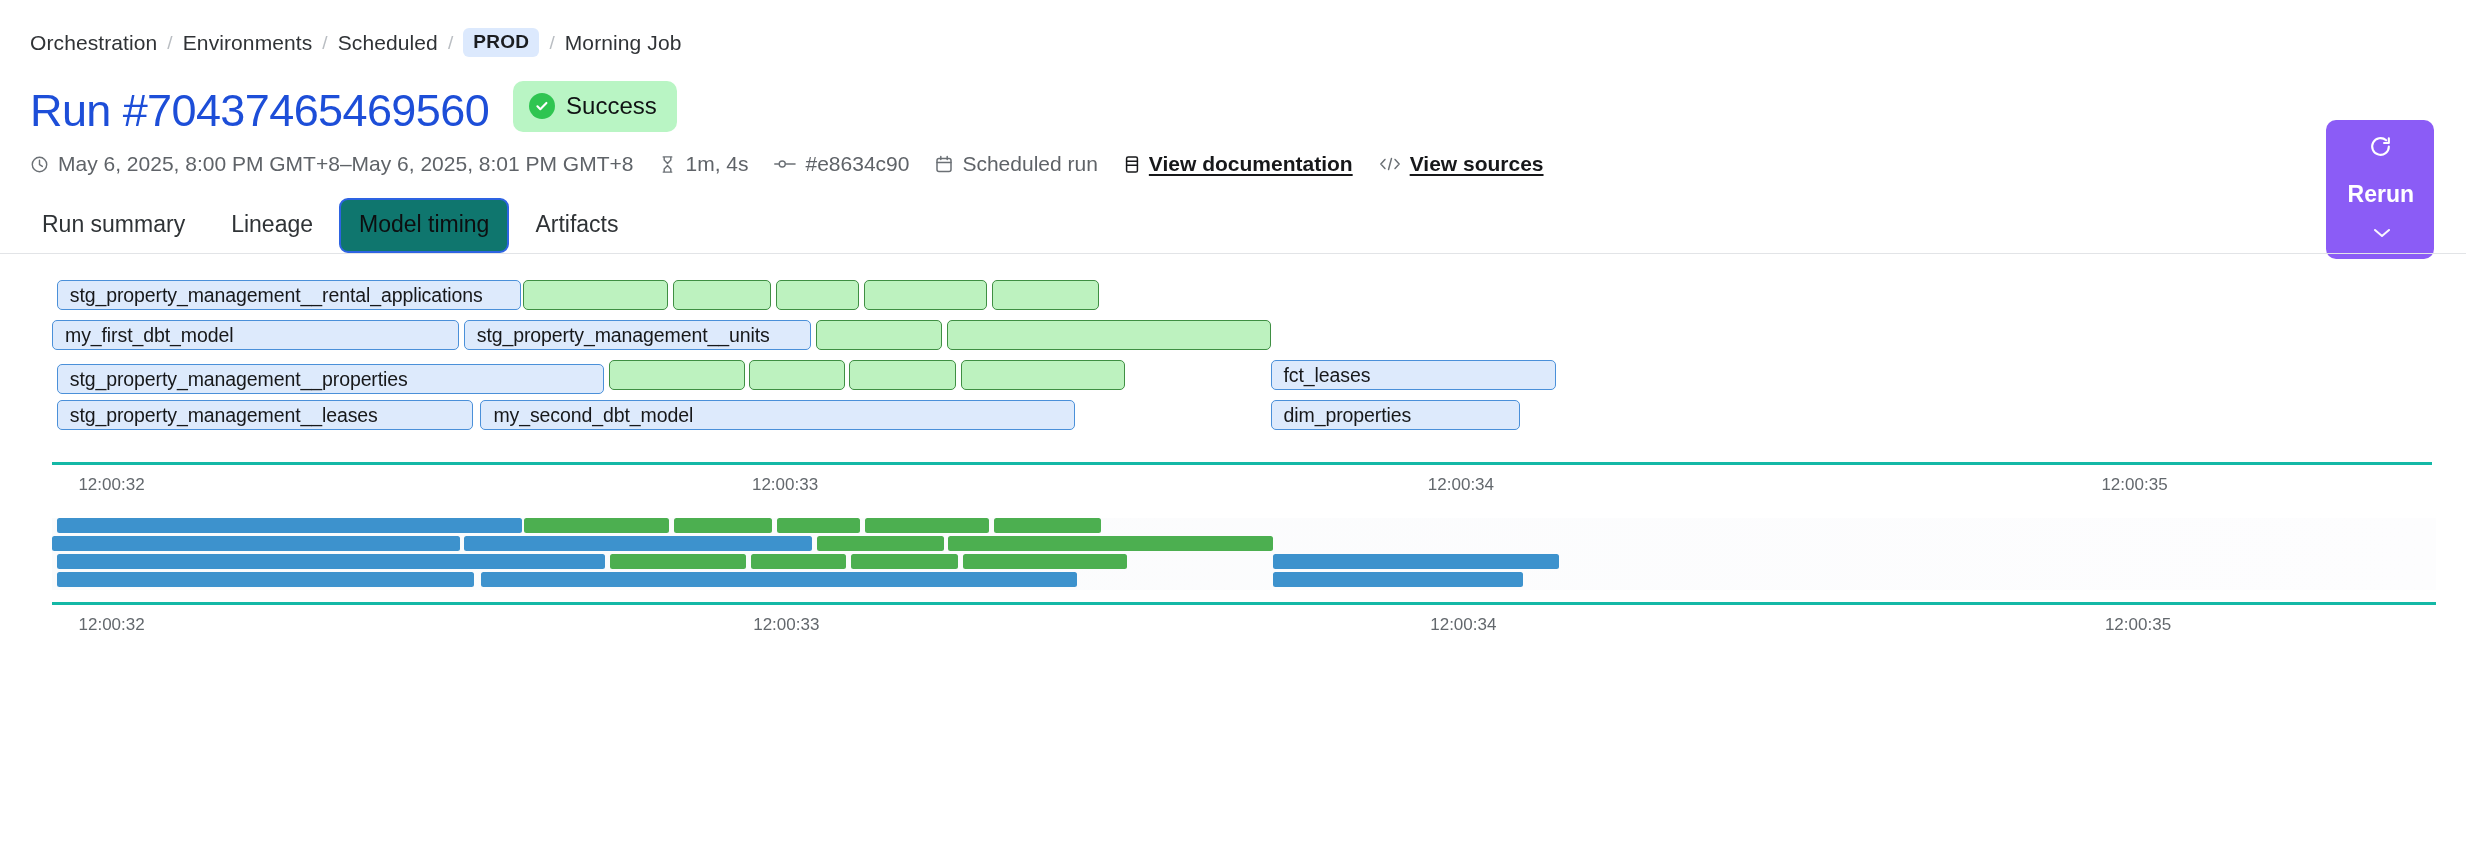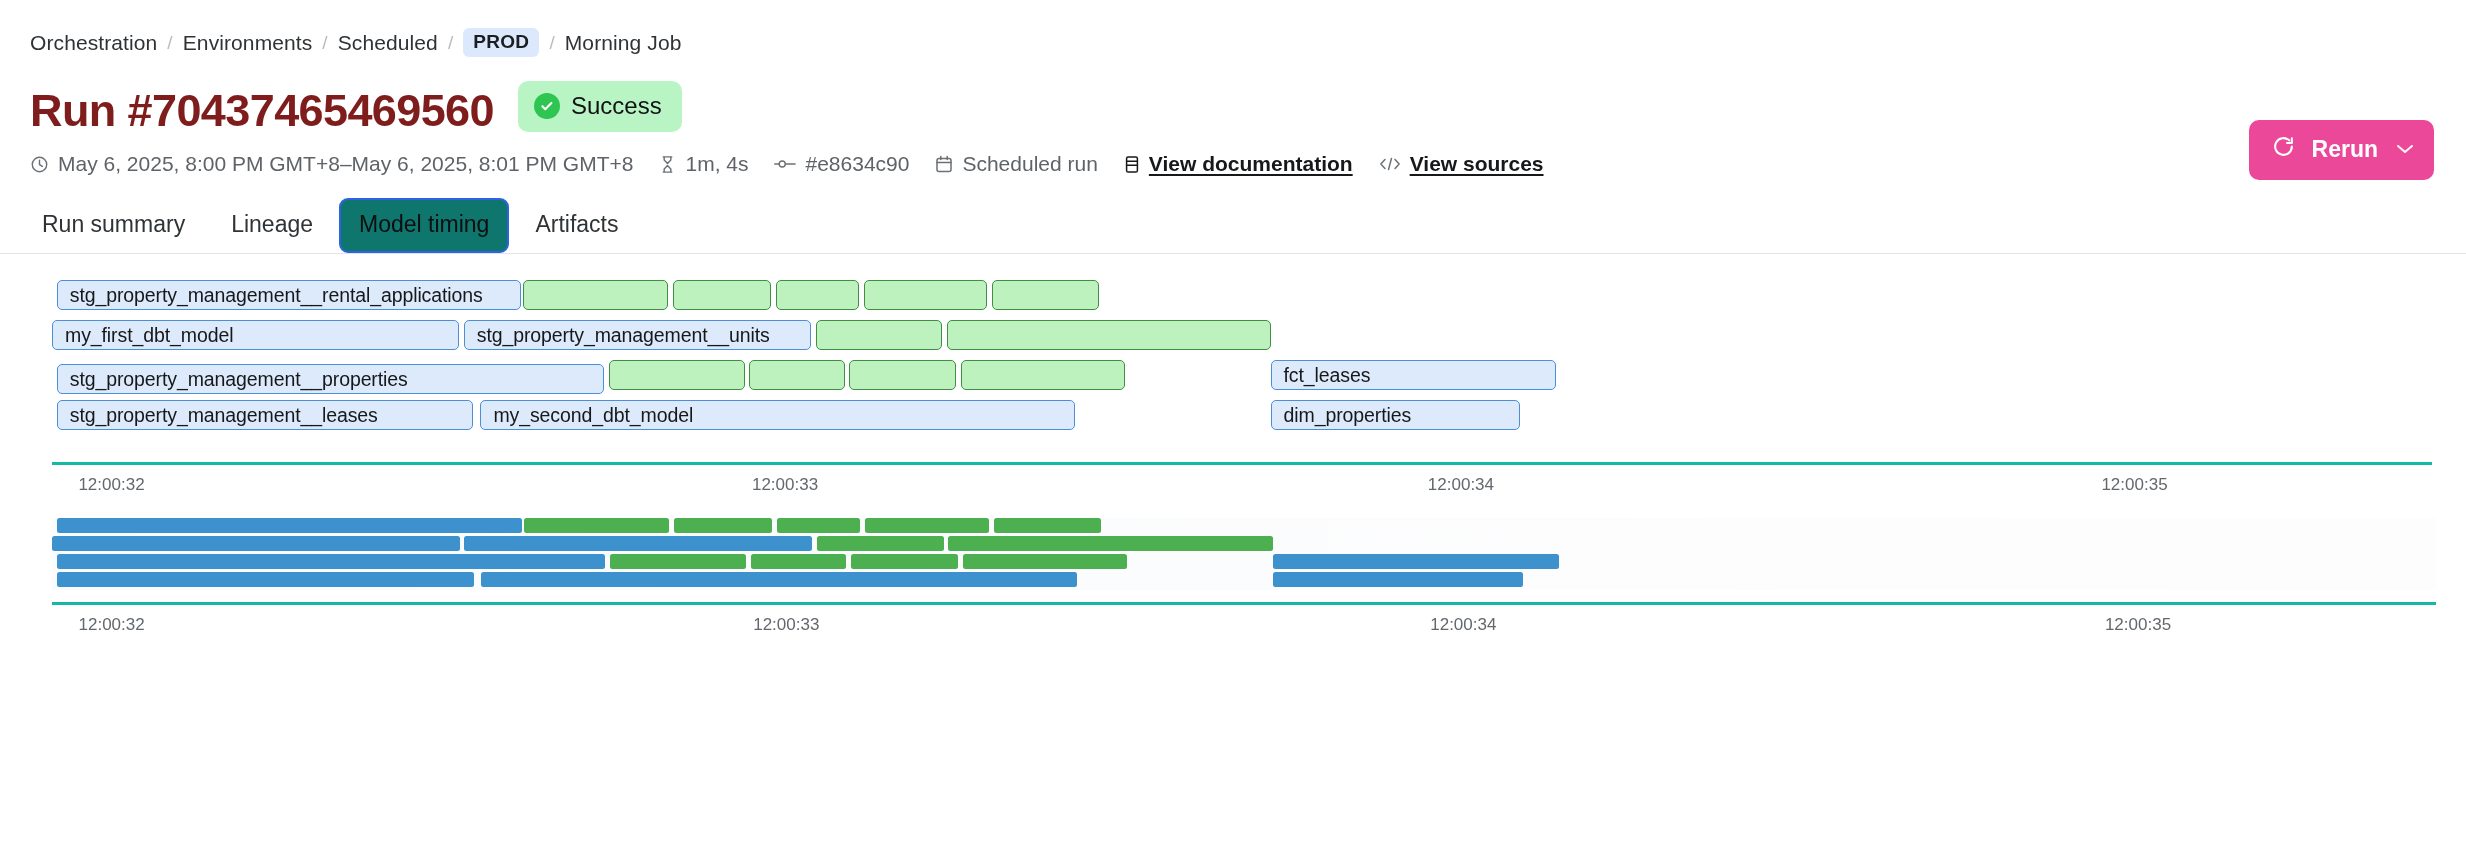--- a/index.html
+++ b/index.html
@@ -36,24 +36,24 @@
 
   
   .title-row {
     display: flex;
     align-items: center;
     gap: 24px;
     padding: 22px 0 0 30px;
   }
   .run-title {
     font-size: 45px;
-    font-weight: 700;
+    font-weight: 400;
     letter-spacing: -.6px;
     line-height: 1.05;
-    color: #7f1d1d;
+    color: #1d4ed8;
     margin-top: 8px;
   }
   .status-badge {
     display: inline-flex;
     align-items: center;
     gap: 11px;
     background: #b9f5c4;
     border-radius: 10px;
     padding: 11px 20px 12px 16px;
     font-size: 24px;
@@ -72,29 +72,30 @@
   .check-circle svg { display: block; }
 
   
   .rerun-btn {
     position: absolute;
     top: 120px;
     right: 32px;
     display: inline-flex;
     align-items: center;
     gap: 16px;
-    background: #ec4899;
+    background: #8b5cf6;
     color: #ffffff;
     border: none;
     border-radius: 10px;
     padding: 14px 20px 15px 22px;
     font-size: 23px;
     font-weight: 700;
     font-family: "Liberation Sans", sans-serif;
     cursor: pointer;
+    flex-direction: column;
   }
   .rerun-btn .chev { font-size: 17px; font-weight: 400; opacity: .95; margin-left: 2px; }
 
   
   .meta-row {
     display: flex;
     align-items: center;
     gap: 26px;
     padding: 18px 0 0 30px;
     font-size: 21px;

